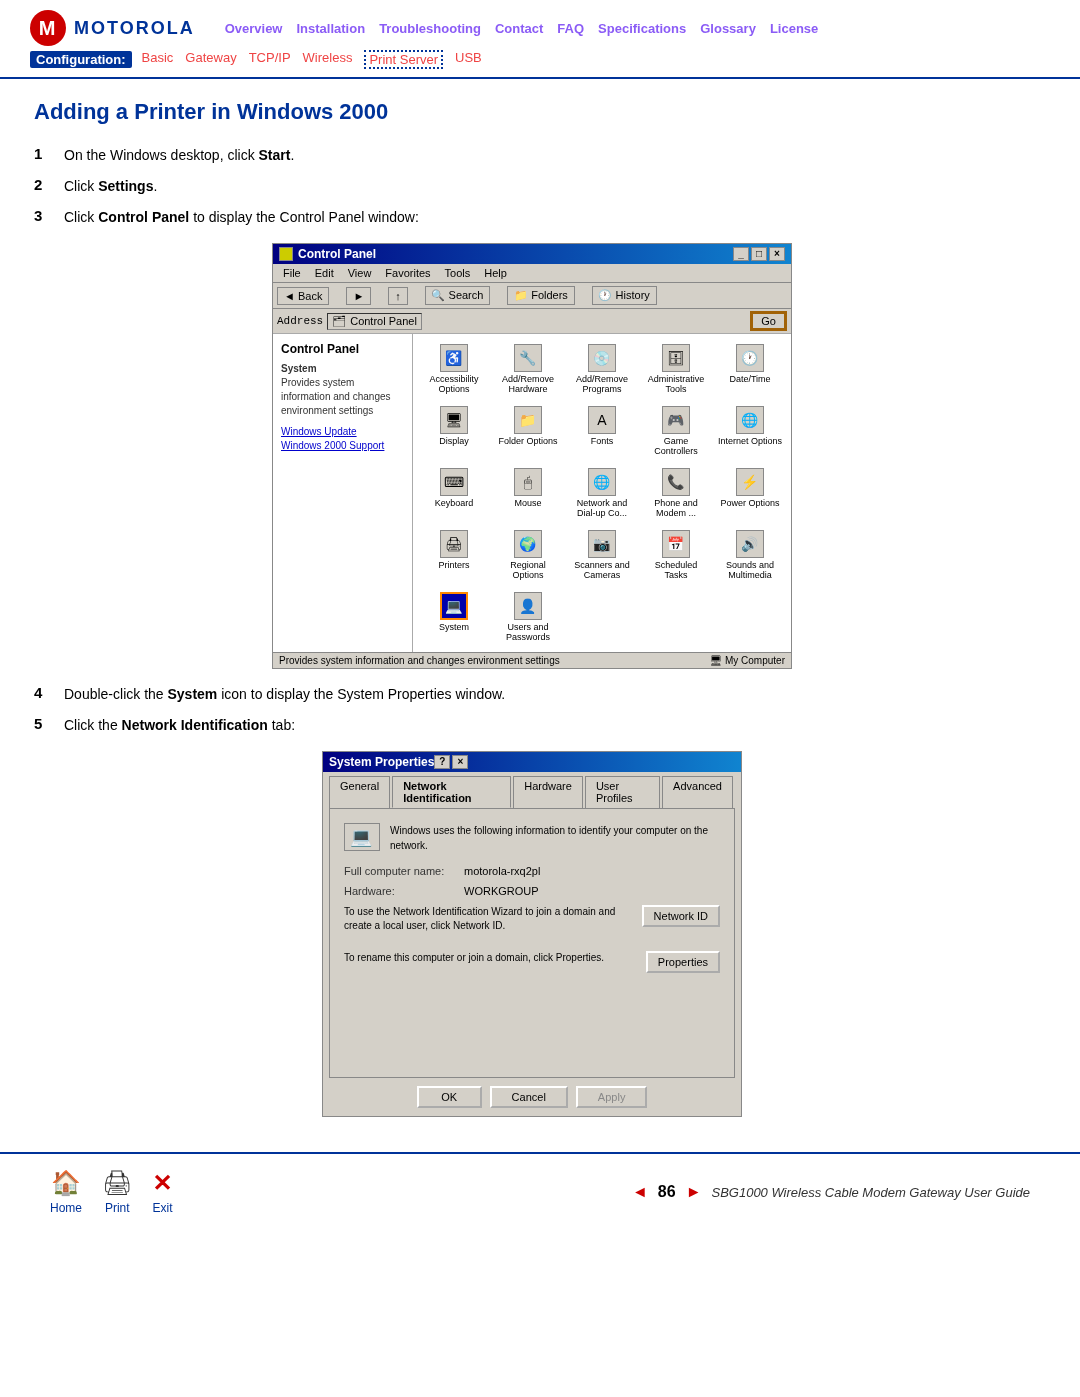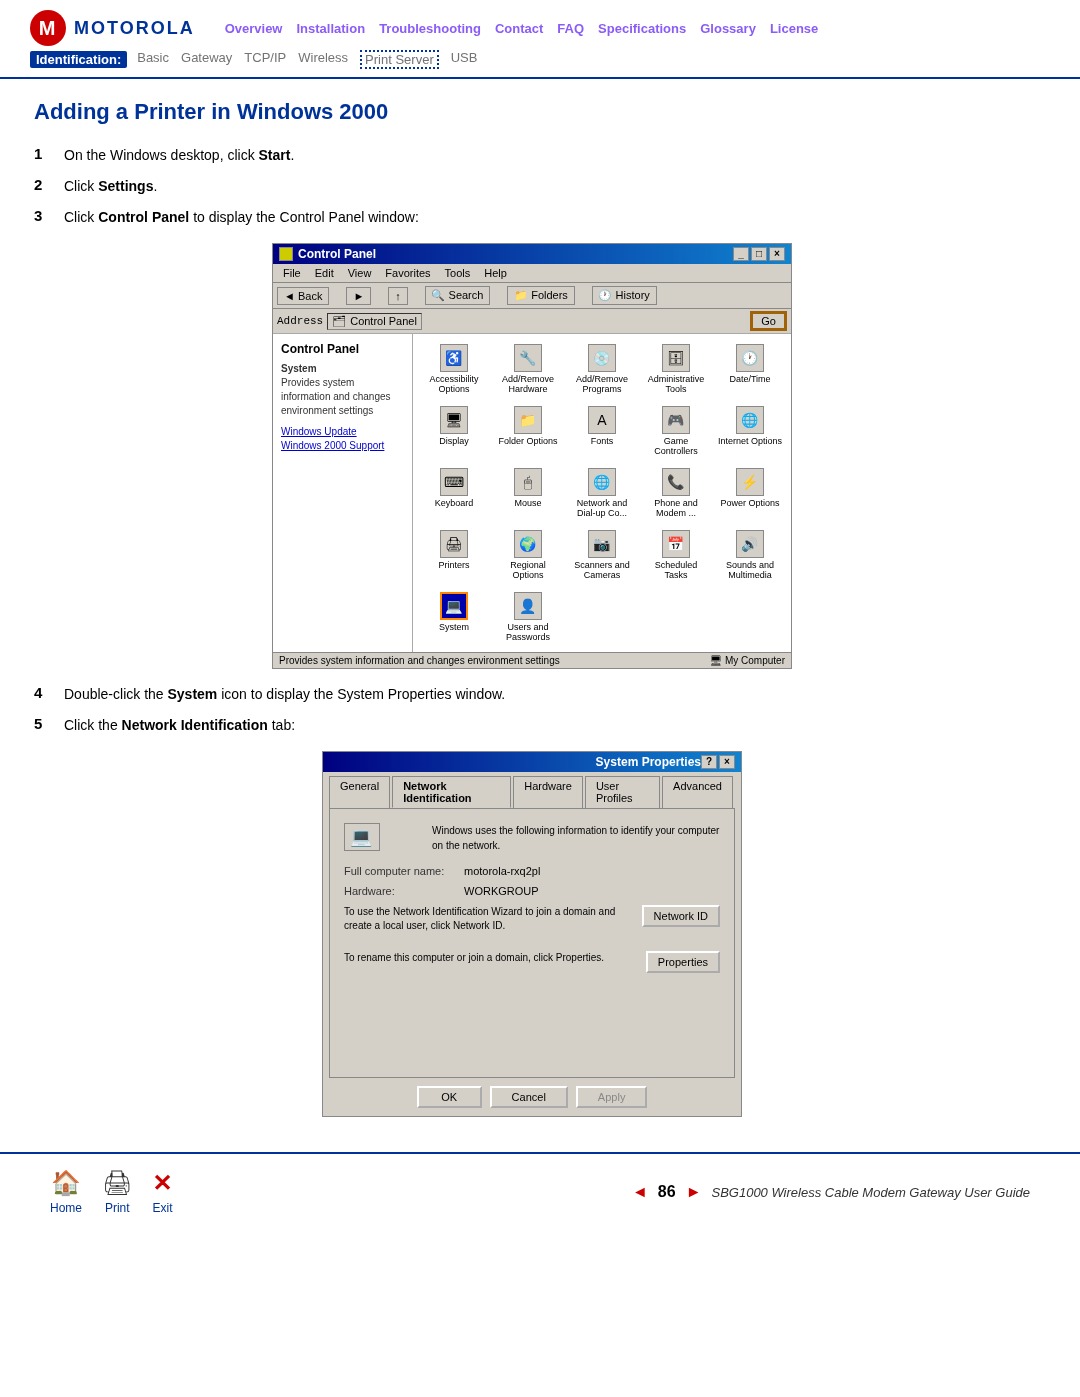--- a/index.html
+++ b/index.html
@@ -66,21 +66,21 @@
       color: white;
       font-weight: bold;
       padding: 1px 6px;
       border-radius: 2px;
     }
     .sub-nav-links {
       display: flex;
       gap: 12px;
     }
     .sub-nav-links a {
-      color: #737373;
+      color: #ef4444;
       text-decoration: none;
       font-size: 13px;
     }
     .sub-nav-links a.active {
       border: 2px dotted #003399;
       padding: 0 3px;
     }
 
     
     .main-content {
@@ -287,21 +287,21 @@
       border: 1px solid #888;
       background: #d4d0c8;
       font-family: 'Tahoma', Arial, sans-serif;
       font-size: 11px;
     }
     .dialog-titlebar {
       background: linear-gradient(to right, #000080, #1084d0);
       color: white;
       padding: 3px 6px;
       display: flex;
-      justify-content: flex-end;
+      justify-content: flex-start;
       align-items: center;
       font-size: 12px;
       font-weight: bold;
     }
     .dialog-tabs {
       display: flex;
       gap: 0;
       padding: 4px 6px 0 6px;
       background: #d4d0c8;
     }
@@ -339,21 +339,20 @@
       border: 1px solid #888;
       display: flex;
       align-items: center;
       justify-content: center;
       font-size: 18px;
       min-width: 36px;
     }
     .dialog-info-text {
       font-size: 10px;
       line-height: 1.5;
-      margin-left: 42px;
     }
     .dialog-field-row {
       display: flex;
       gap: 10px;
       margin-bottom: 8px;
       font-size: 11px;
     }
     .dialog-field-label {
       width: 110px;
       color: #333;
@@ -470,21 +469,21 @@
       <a href="#">Installation</a>
       <a href="#">Troubleshooting</a>
       <a href="#">Contact</a>
       <a href="#">FAQ</a>
       <a href="#">Specifications</a>
       <a href="#">Glossary</a>
       <a href="#">License</a>
     </nav>
   </div>
   <div class="header-bottom">
-    <span class="config-label">Identification:</span>
+    <span class="config-label">Configuration:</span>
     <nav class="sub-nav-links">
       <a href="#">Basic</a>
       <a href="#">Gateway</a>
       <a href="#">TCP/IP</a>
       <a href="#">Wireless</a>
       <a class="active" href="#">Print Server</a>
       <a href="#">USB</a>
     </nav>
   </div>
 </div>

